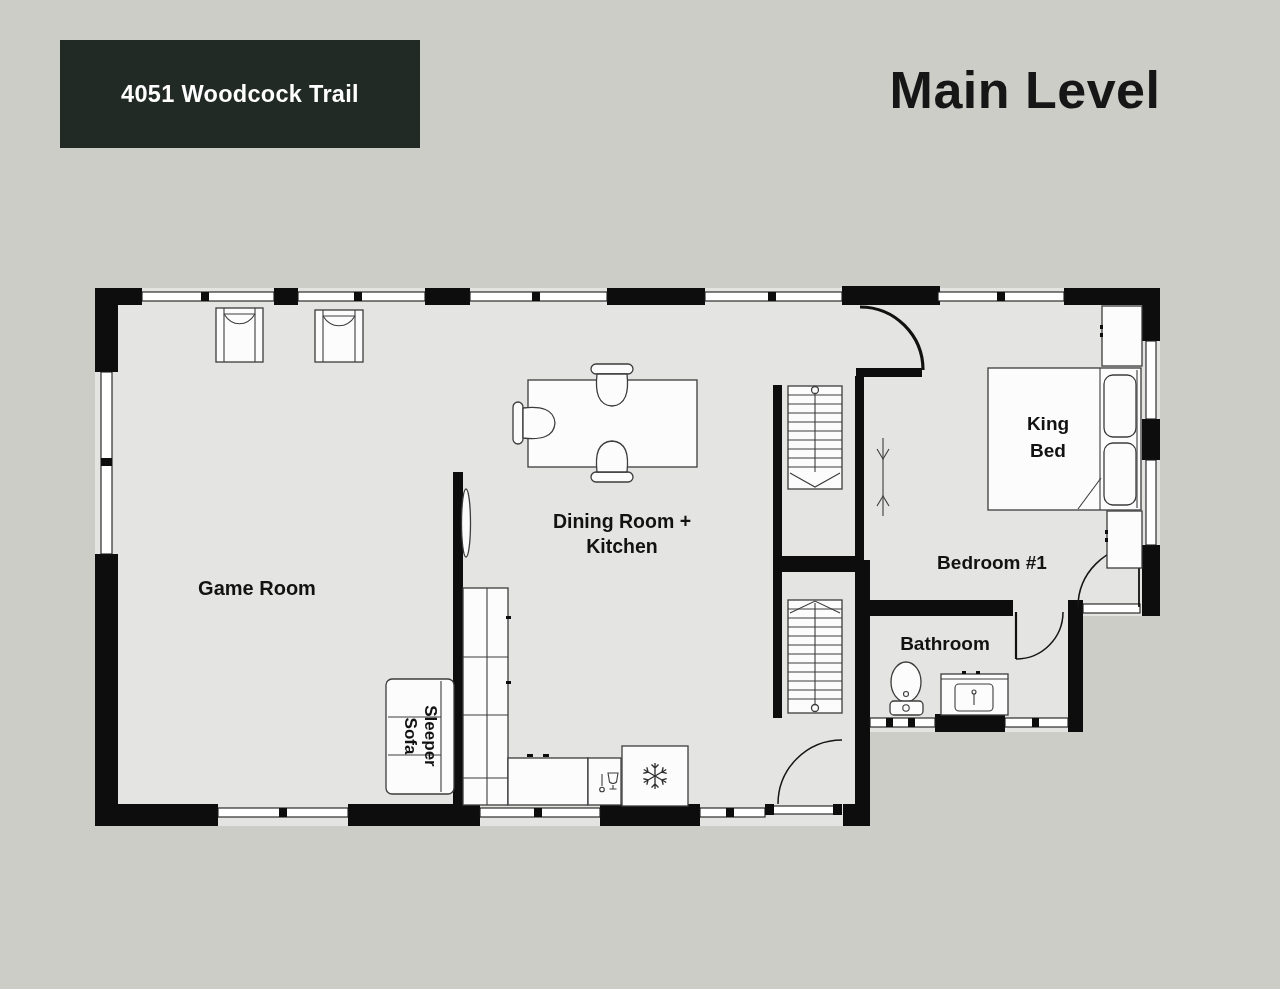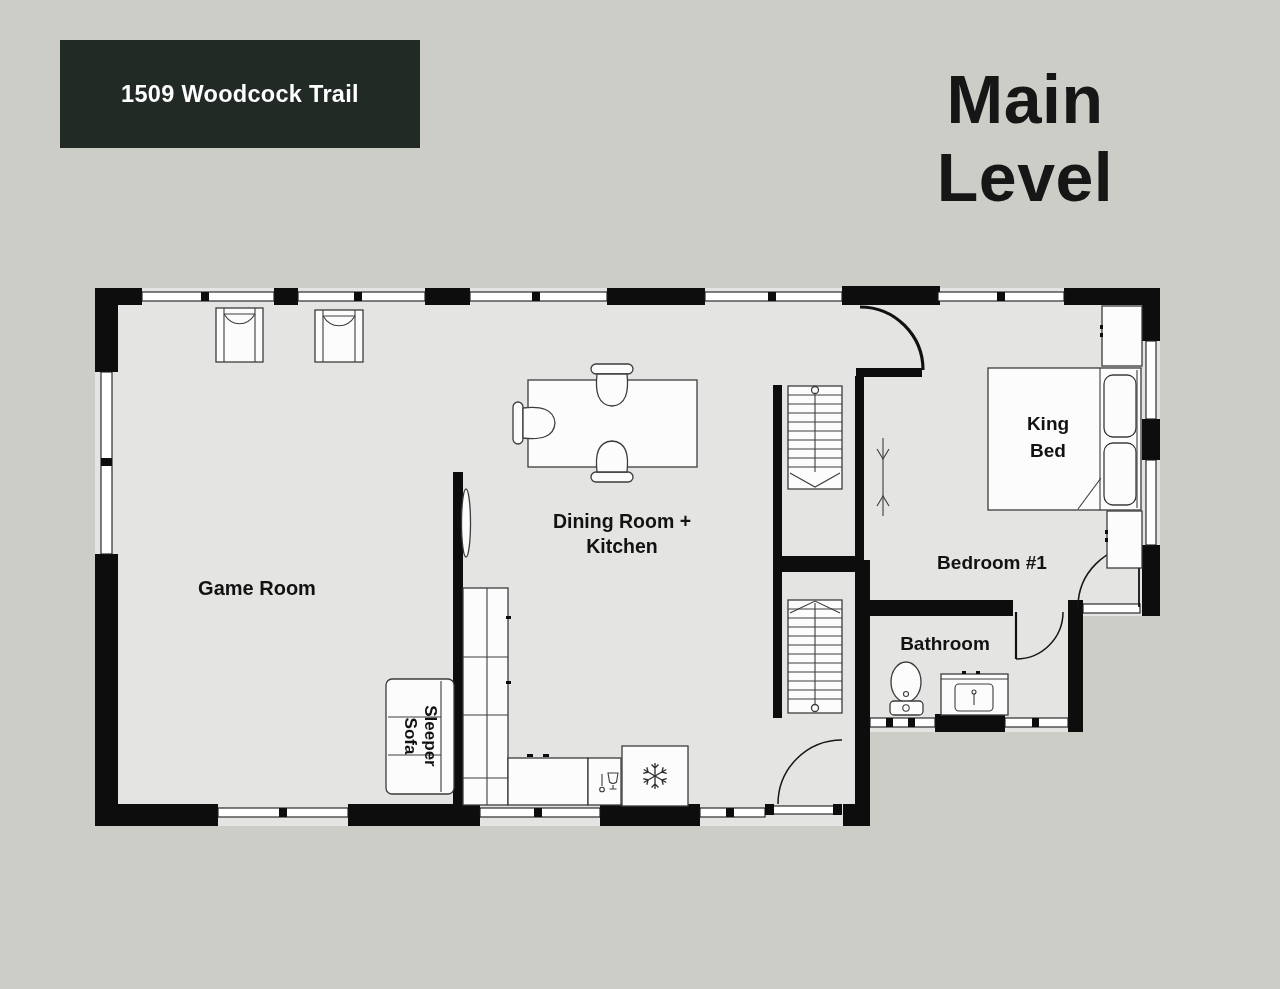--- a/index.html
+++ b/index.html
@@ -10,37 +10,37 @@
   html,body{width:1280px;height:989px;}
   body{background:var(--background);font-family:"Liberation Sans",sans-serif;position:relative;overflow:hidden;}
   .address-box{
     position:absolute;left:60px;top:40px;width:360px;height:108px;
     background:var(--address-box);color:#ffffff;display:flex;flex-direction:column;
     align-items:center;justify-content:center;font-weight:bold;font-size:23.5px;
     line-height:1.56;text-align:center;letter-spacing:.3px;
   }
   .plan-title{
     position:absolute;left:855px;top:60px;width:340px;text-align:center;
-    font-weight:bold;font-size:68px;color:#161616;letter-spacing:.5px;
+    font-weight:bold;font-size:52px;color:#161616;letter-spacing:.5px;
   }
   svg.plan{position:absolute;left:0;top:0;}
   .flr{fill:var(--floor);}
   .w{fill:var(--wall);}
   .win{fill:#ffffff;stroke:#1a1a1a;stroke-width:1.1;}
   .furn{fill:#fcfcfc;stroke:var(--furniture-stroke);stroke-width:1.3;}
   .ln{fill:none;stroke:var(--furniture-stroke);stroke-width:1.1;}
   .door{fill:none;stroke:#161616;stroke-width:1.5;}
   .doorbold{fill:none;stroke:#111111;stroke-width:3.2;}
   .lbl{font-family:"Liberation Sans",sans-serif;font-weight:bold;fill:var(--label-text);text-anchor:middle;}
 </style>
 </head>
 <body>
 
 <div class="address-box">
-  <div>1509 Woodcock Trail</div>
+  <div>4051 Woodcock Trail</div>
 </div>
 
 <div class="plan-title">Main Level</div>
 
 <svg class="plan" width="1280" height="989" viewBox="0 0 1280 989">
 
   <polygon class="flr" points="95,288 1160,288 1160,616 1083,616 1083,732 870,732 870,826 95,826"></polygon>
 
   <g>
 

